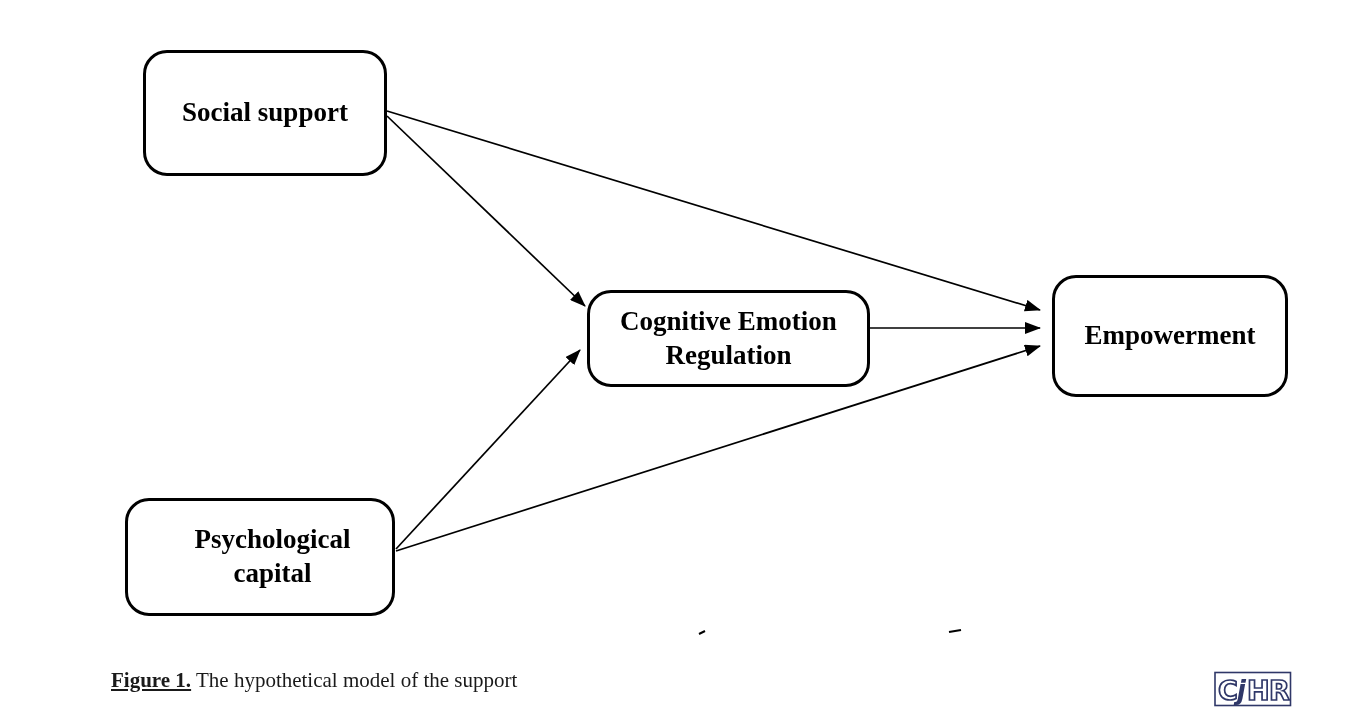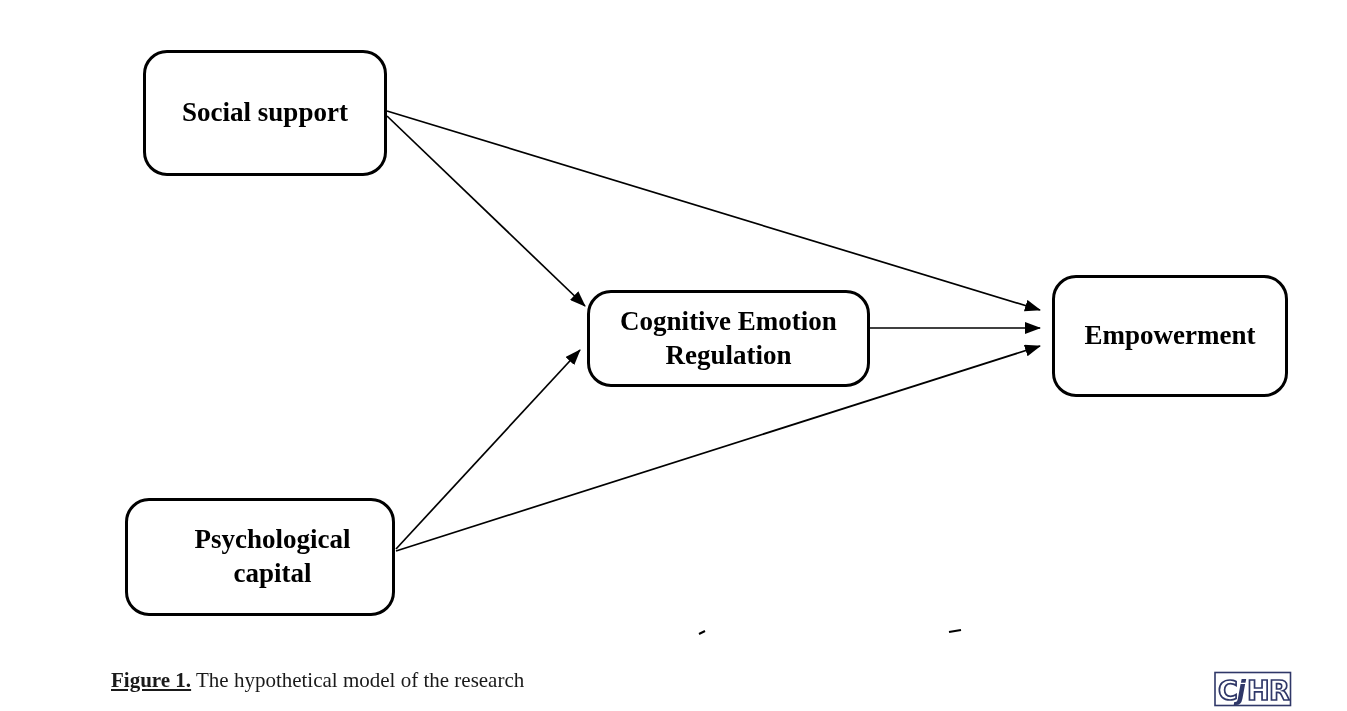--- a/index.html
+++ b/index.html
@@ -94,21 +94,21 @@
     <line x1="387" y1="116" x2="585" y2="306" stroke="#000000" stroke-width="1.7" marker-end="url(#arrowhead)"></line>
     <line x1="396" y1="549" x2="580" y2="350" stroke="#000000" stroke-width="1.7" marker-end="url(#arrowhead)"></line>
     <line x1="396" y1="551" x2="1040" y2="346" stroke="#000000" stroke-width="1.7" marker-end="url(#arrowhead)"></line>
     <line x1="870" y1="328" x2="1040" y2="328" stroke="#000000" stroke-width="1.7" marker-end="url(#arrowhead)"></line>
 
     <path d="M699,634 l6,-3" stroke="#000000" stroke-width="2" fill="none"></path>
     <path d="M949,632 l12,-2" stroke="#000000" stroke-width="2" fill="none"></path>
   </svg>
 
   <div class="caption">
-    <span class="caption-label">Figure 1.</span><span> The hypothetical model of the research</span>
+    <span class="caption-label">Figure 1.</span><span> The hypothetical model of the support</span>
   </div>
 
   <svg class="logo" viewBox="0 0 78 36">
     <rect x="1" y="1.5" width="75.5" height="33" fill="#ffffff" stroke="#2f3768" stroke-width="1.6"></rect>
     <text y="29" font-family="DejaVu Sans, sans-serif" font-weight="bold" font-size="27" letter-spacing="-1"><tspan x="4" fill="#ffffff" stroke="#2f3768" stroke-width="1.7">C</tspan><tspan x="23" dy="-1" fill="#2f3768" font-style="italic" font-size="26">j</tspan><tspan x="33" dy="1" fill="#ffffff" stroke="#2f3768" stroke-width="1.7">H</tspan><tspan x="55" fill="#ffffff" stroke="#2f3768" stroke-width="1.7">R</tspan></text>
   </svg>
 
 </div>
 
 </body></html>

